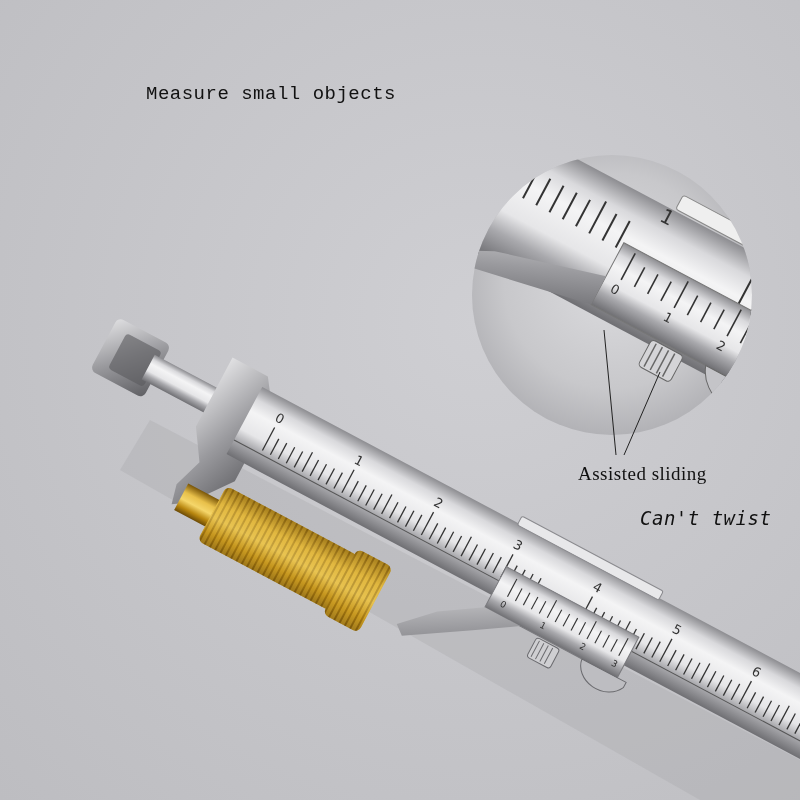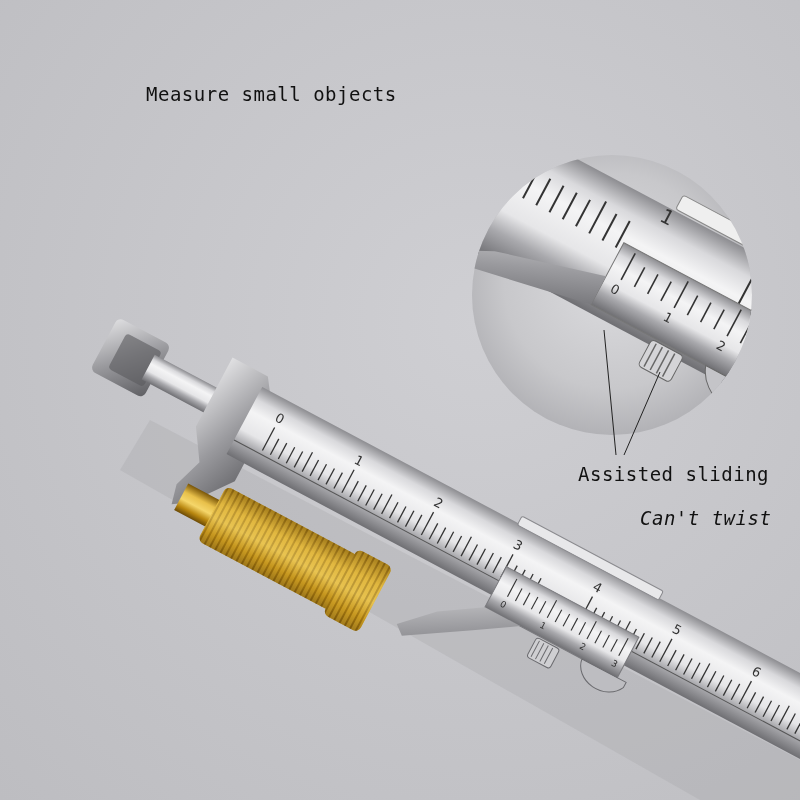--- a/index.html
+++ b/index.html
@@ -1,20 +1,20 @@
 <!DOCTYPE html>
 <html><head>
 <meta charset="utf-8">
 <style>
   html, body { margin:0; padding:0; }
   body { width:800px; height:800px; overflow:hidden; background:#c6c6ca; position:relative; font-family:"DejaVu Sans Mono", monospace; }
   .canvas { position:absolute; inset:0; background:radial-gradient(ellipse at 60% 40%, #cfcfd3 0%, #c4c4c8 60%, #bdbdc1 100%); }
   .caption { position:absolute; color:#111; font-family:"DejaVu Sans Mono", monospace; letter-spacing:0.5px; white-space:nowrap; }
-  .cap-measure { left:146px; top:83px; font-size:19px; }
-  .cap-assisted { left:578px; top:463px; font-size:19px; }
+  .cap-measure { left:146px; top:83px; font-size:19px;font-family:Liberation Mono, monospace; }
+  .cap-assisted { left:578px; top:463px; font-size:19px;font-family:Liberation Serif, serif; }
   .cap-twist { left:640px; top:507px; font-size:19px;font-style:italic; }
   svg { position:absolute; left:0; top:0; }
   .scale-num { font-family:"DejaVu Sans", sans-serif; fill:#333; }
 </style>
 </head>
 <body>
 
 <div class="canvas"></div>
 
 <svg width="800" height="800" viewBox="0 0 800 800">

